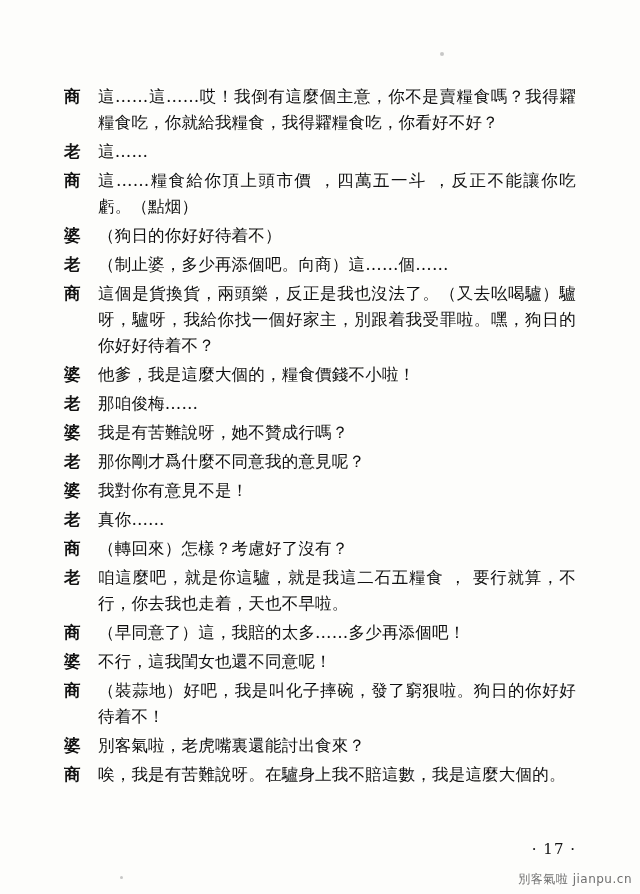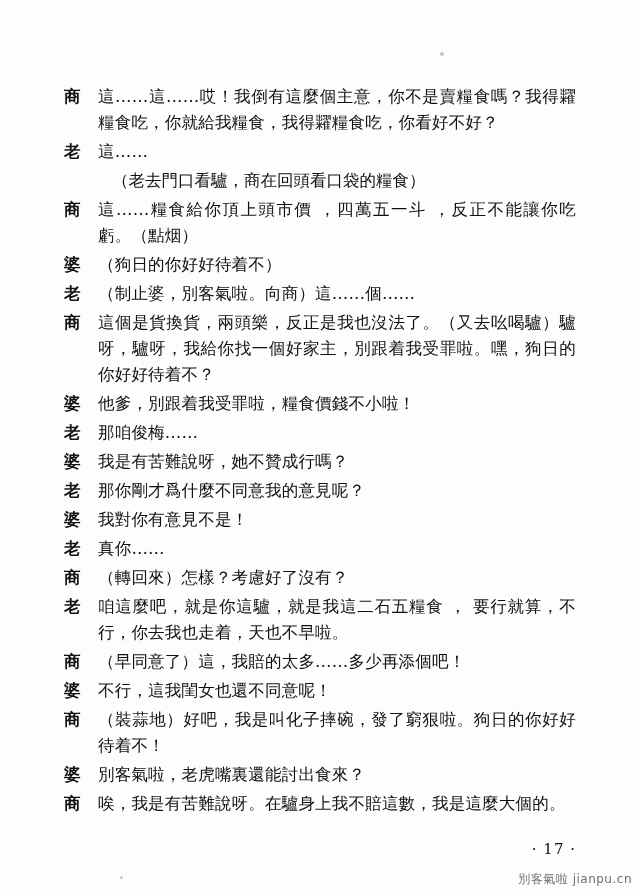--- a/index.html
+++ b/index.html
@@ -99,45 +99,44 @@
     <div class="script-line">
       <div class="speaker">商</div>
       <div class="speech">這……這……哎！我倒有這麼個主意，你不是賣糧食嗎？我得糶糧食吃，你就給我糧食，我得糶糧食吃，你看好不好？</div>
     </div>
 
     <div class="script-line">
       <div class="speaker">老</div>
       <div class="speech">這……</div>
     </div>
 
-    <div class="stage-only stage">（老去門口看驢，商在回頭看口袋的糧食）</div>
 
     <div class="script-line">
       <div class="speaker">商</div>
       <div class="speech">這……糧食給你頂上頭市價 ，四萬五一斗 ，反正不能讓你吃虧。（點烟）</div>
     </div>
 
     <div class="script-line">
       <div class="speaker">婆</div>
       <div class="speech stage">（狗日的你好好待着不）</div>
     </div>
 
     <div class="script-line">
       <div class="speaker">老</div>
-      <div class="speech">（制止婆，別客氣啦。向商）這……個……</div>
+      <div class="speech">（制止婆，多少再添個吧。向商）這……個……</div>
     </div>
 
     <div class="script-line">
       <div class="speaker">商</div>
       <div class="speech">這個是貨換貨，兩頭樂，反正是我也沒法了。（又去吆喝驢）驢呀，驢呀，我給你找一個好家主，別跟着我受罪啦。嘿，狗日的你好好待着不？</div>
     </div>
 
     <div class="script-line">
       <div class="speaker">婆</div>
-      <div class="speech">他爹，別跟着我受罪啦，糧食價錢不小啦！</div>
+      <div class="speech">他爹，我是這麼大個的，糧食價錢不小啦！</div>
     </div>
 
     <div class="script-line">
       <div class="speaker">老</div>
       <div class="speech">那咱俊梅……</div>
     </div>
 
     <div class="script-line">
       <div class="speaker">婆</div>
       <div class="speech">我是有苦難說呀，她不贊成行嗎？</div>

